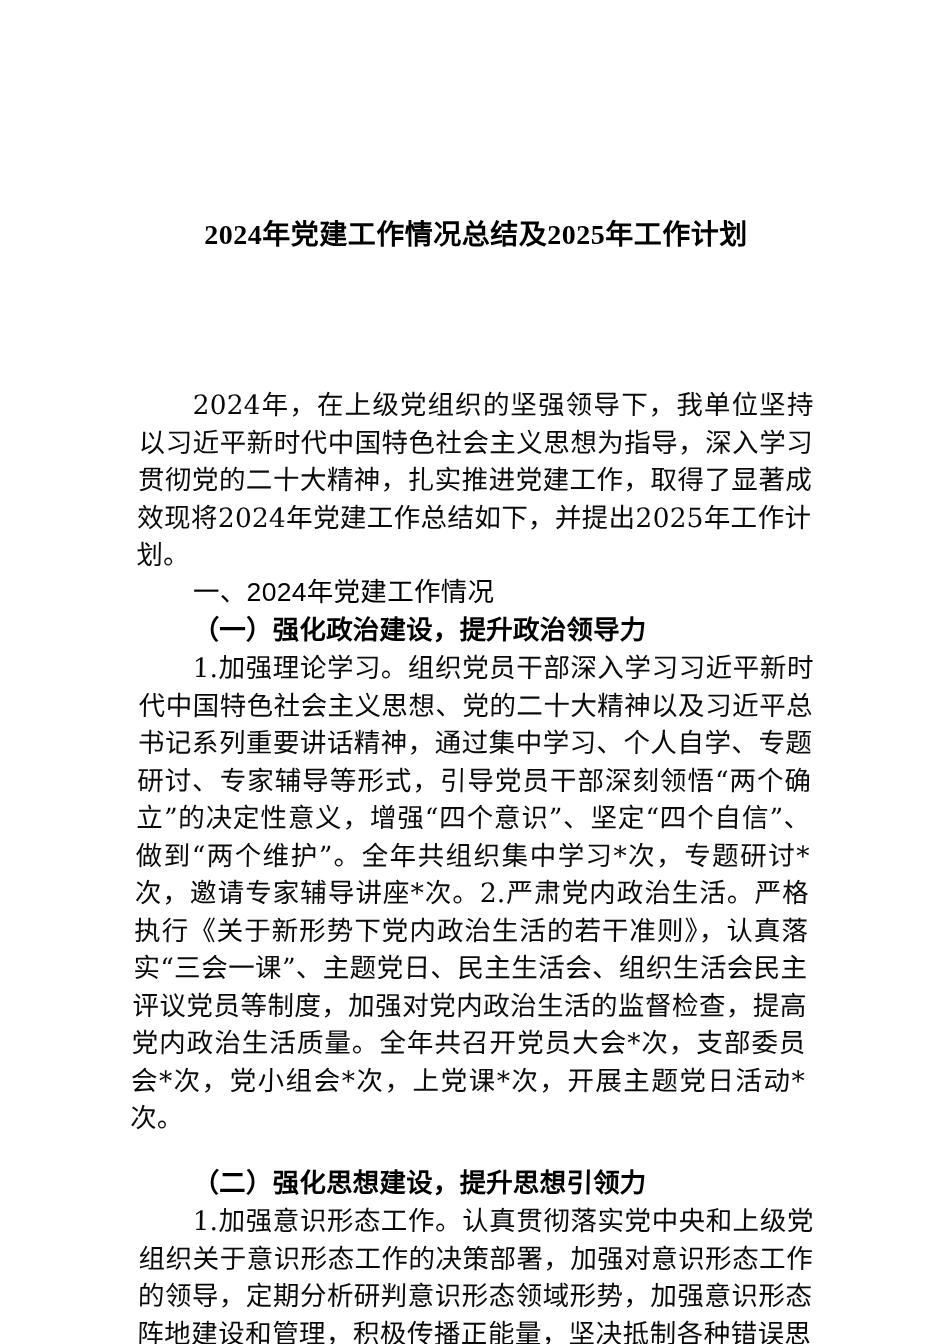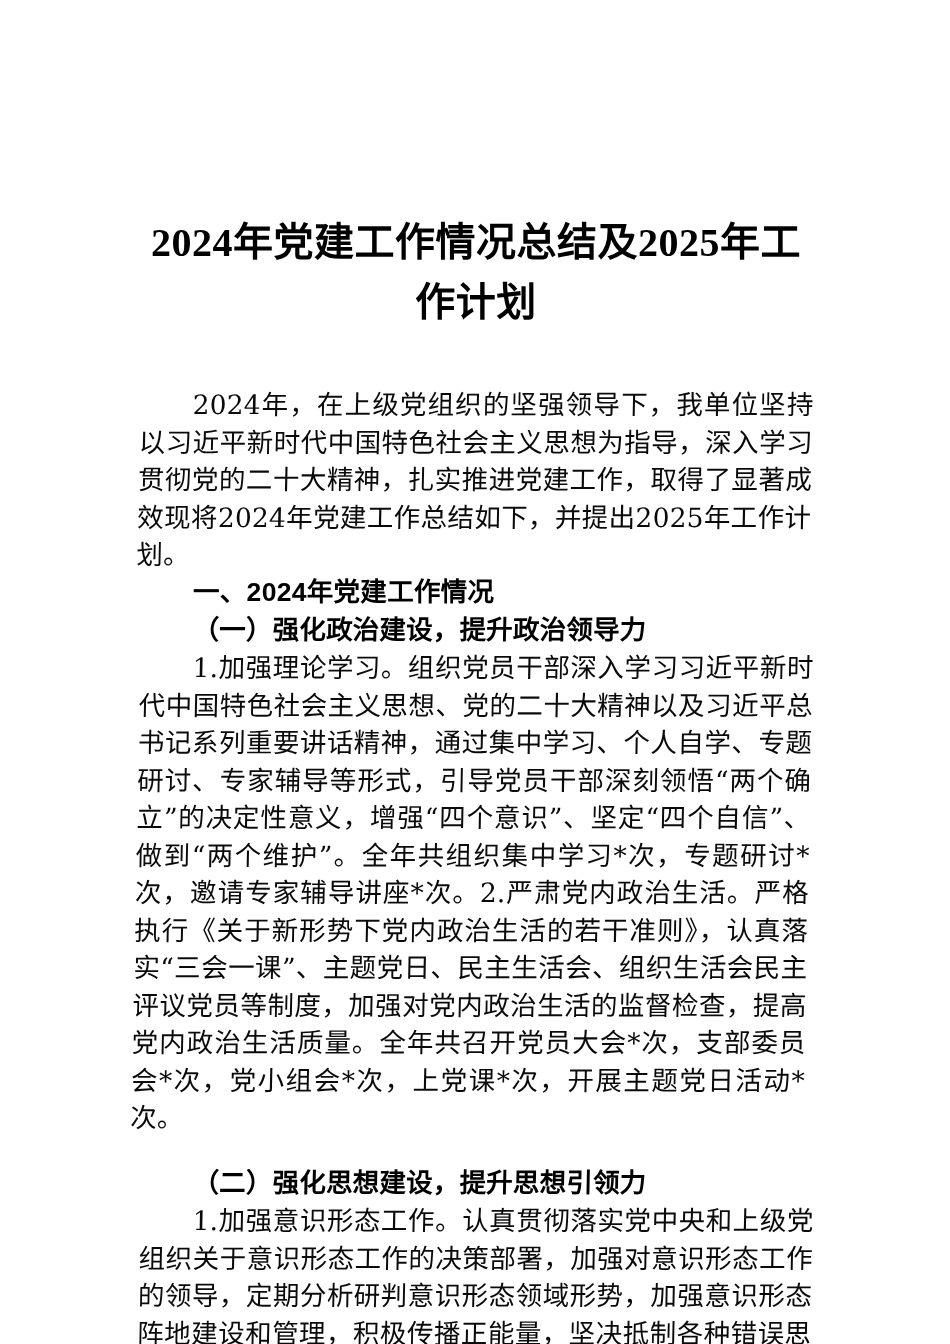--- a/index.html
+++ b/index.html
@@ -20,21 +20,21 @@
   }
 
   
   .doc-title {
     position: absolute;
     left: 140px;
     top: 186px;
     width: 672px;
     font-family: "Liberation Serif", "DejaVu Serif", serif;
     font-weight: bold;
-    font-size: 40px;
+    font-size: 28px;
     line-height: 60px;
     color: #000000;
     text-align: center;
     letter-spacing: 0.5px;
     white-space: normal;
   }
 
   
   .body-block {
     position: absolute;
@@ -60,21 +60,21 @@
     letter-spacing: 0.2px;
   }
 
   .para.indent {
     text-indent: 2em;
   }
 
   
   .heading-1 {
     font-family: "Liberation Sans", "DejaVu Sans", sans-serif;
-    font-weight: bold;
+    font-weight: normal;
     font-size: 26.5px;
     line-height: 37.5px;
     text-indent: 2em;
     margin: 0;
     color: #000000;
     letter-spacing: 0.3px;
     transform: none;
   }
 
   

